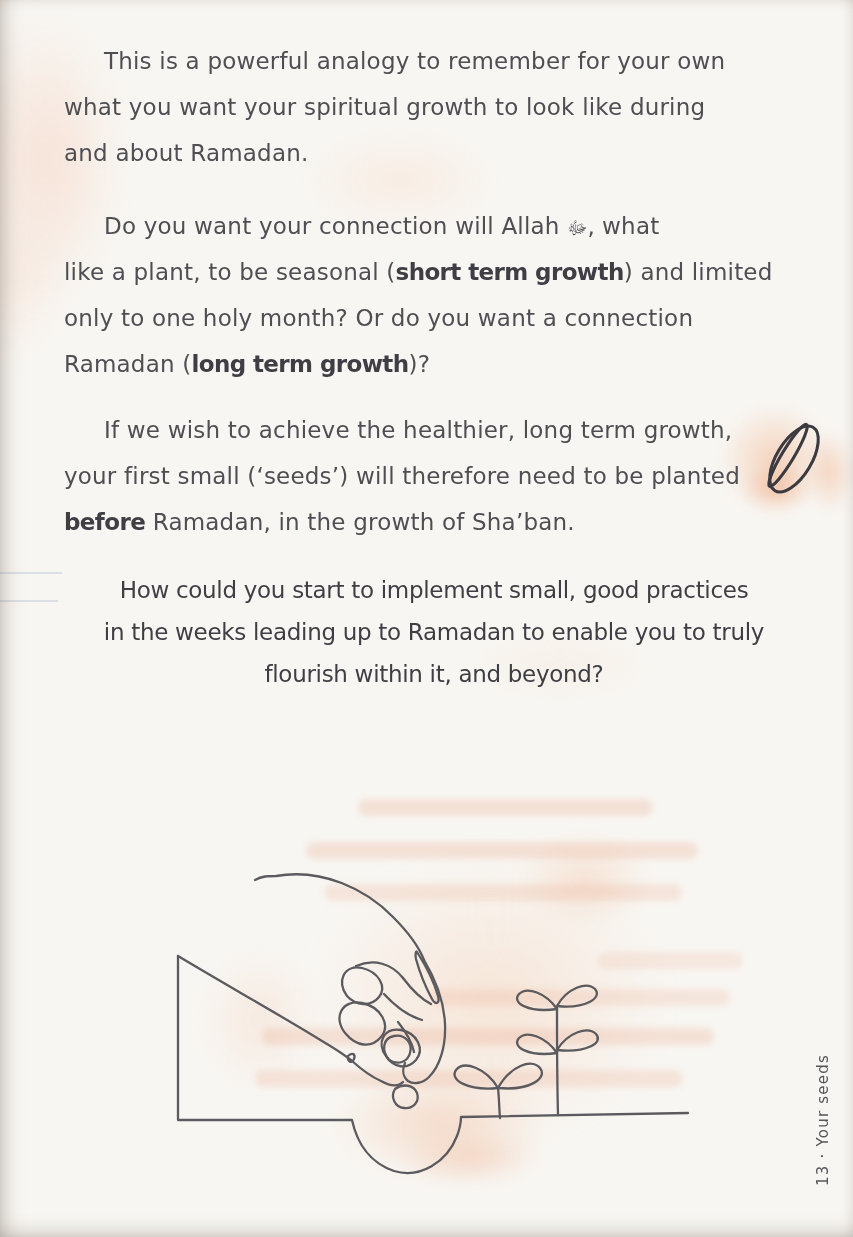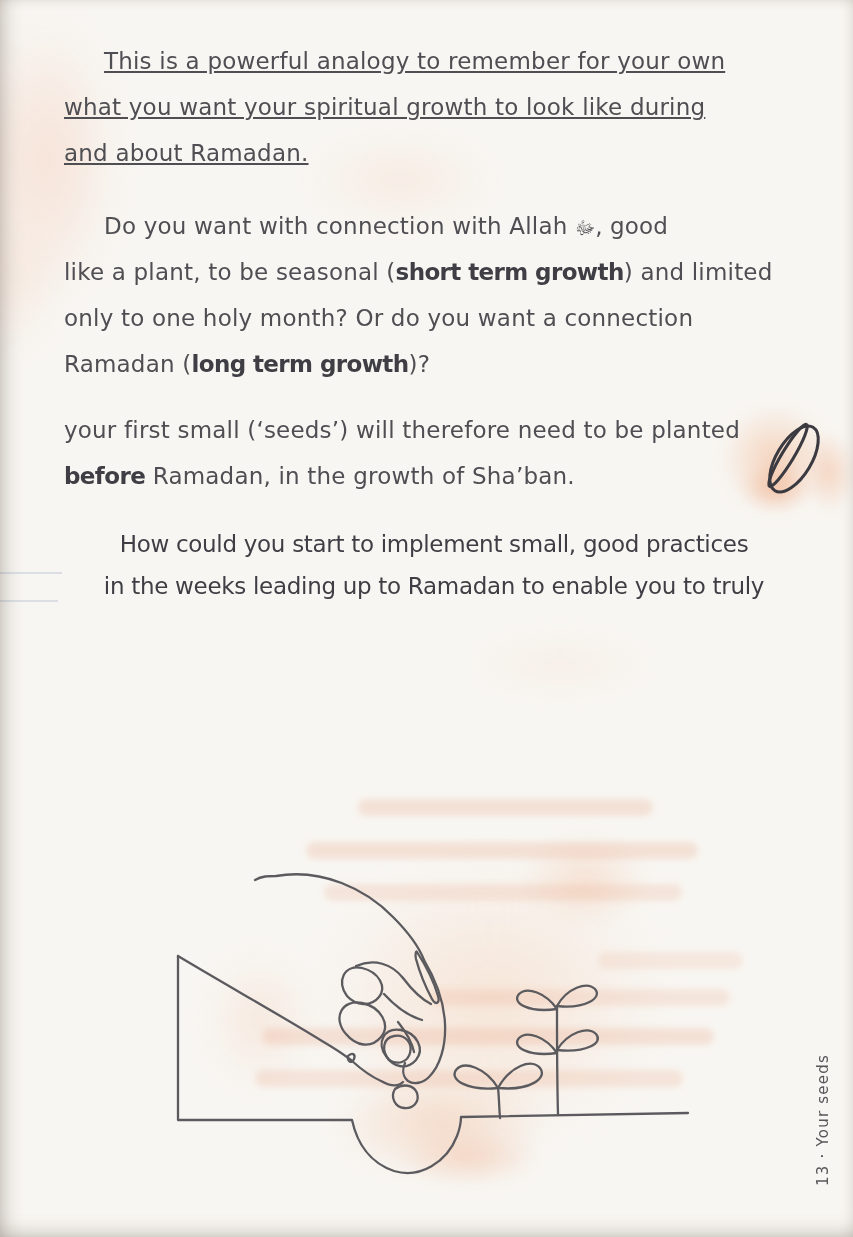--- a/index.html
+++ b/index.html
@@ -37,21 +37,21 @@
   .s1{left:0;top:572px;width:62px;}
   .s2{left:0;top:600px;width:58px;}
   
   .art{position:absolute;left:0;top:0;pointer-events:none;}
   .art .hand{stroke:var(--stroke,#5b5a5e);stroke-width:2.3;fill:none;stroke-linecap:round;stroke-linejoin:round;}
   .art .bean{stroke:var(--seed-stroke,#3a3a40);stroke-width:3.1;fill:none;stroke-linecap:round;}
   
   .content{position:absolute;left:64px;top:38px;width:740px;color:var(--ink,#4e4e53);}
   .para{margin:0;font-size:23px;letter-spacing:.2px;}
   .para .line{line-height:46px;height:46px;white-space:pre;}
-  .m1{margin-bottom:27px;text-decoration:underline;} .m2{margin-bottom:20px;} .m3{margin-bottom:24px;}
+  .m1{margin-bottom:27px;} .m2{margin-bottom:20px;} .m3{margin-bottom:24px;}
   .indent{padding-left:40px;}
   .em{font-weight:bold;letter-spacing:-.6px;color:var(--emphasis-ink,#3e3e44);text-align:center;}
   .hon{font-size:18px;}
   .question{font-weight:normal;color:var(--emphasis-ink,#3e3e44);font-size:23px;letter-spacing:-.3px;text-align:center;}
   .question .line{line-height:42px;height:42px;white-space:pre;}
   
   .side-label{
     position:absolute;left:823px;top:1120px;
     transform:translate(-50%,-50%) rotate(-90deg);
     white-space:nowrap;font-size:15px;letter-spacing:1.2px;color:#56565b;
@@ -145,34 +145,36 @@
 
   <div class="content">
 
     <div class="para m1">
       <div class="line indent"><span>This is a powerful analogy to remember for your own</span></div>
       <div class="line"><span>what you want your spiritual growth to look like during</span></div>
       <div class="line"><span>and about Ramadan.</span></div>
     </div>
 
     <div class="para m2">
-      <div class="line indent"><span>Do you want with connection with Allah </span><span class="hon">ﷻ</span><span>, good</span></div>
+      <div class="line indent"><span>Do you want your connection will Allah </span><span class="hon">ﷻ</span><span>, what</span></div>
       <div class="line"><span>like a plant, to be seasonal (</span><span class="em">short term growth</span><span>) and limited</span></div>
       <div class="line"><span>only to one holy month? Or do you want a connection</span></div>
       <div class="line"><span>Ramadan (</span><span class="em">long term growth</span><span>)?</span></div>
     </div>
 
     <div class="para m3">
+      <div class="line indent"><span>If we wish to achieve the healthier, long term growth,</span></div>
       <div class="line"><span>your first small (‘seeds’) will therefore need to be planted</span></div>
       <div class="line"><span class="em">before</span><span> Ramadan, in the growth of Sha’ban.</span></div>
     </div>
 
     <div class="question">
       <div class="line"><span>How could you start to implement small, good practices</span></div>
       <div class="line"><span>in the weeks leading up to Ramadan to enable you to truly</span></div>
+      <div class="line"><span>flourish within it, and beyond?</span></div>
     </div>
 
   </div>
 
   <div class="side-label"><span>13 · Your seeds</span></div>
 
   <div class="edges"></div>
 
 </div>
 

